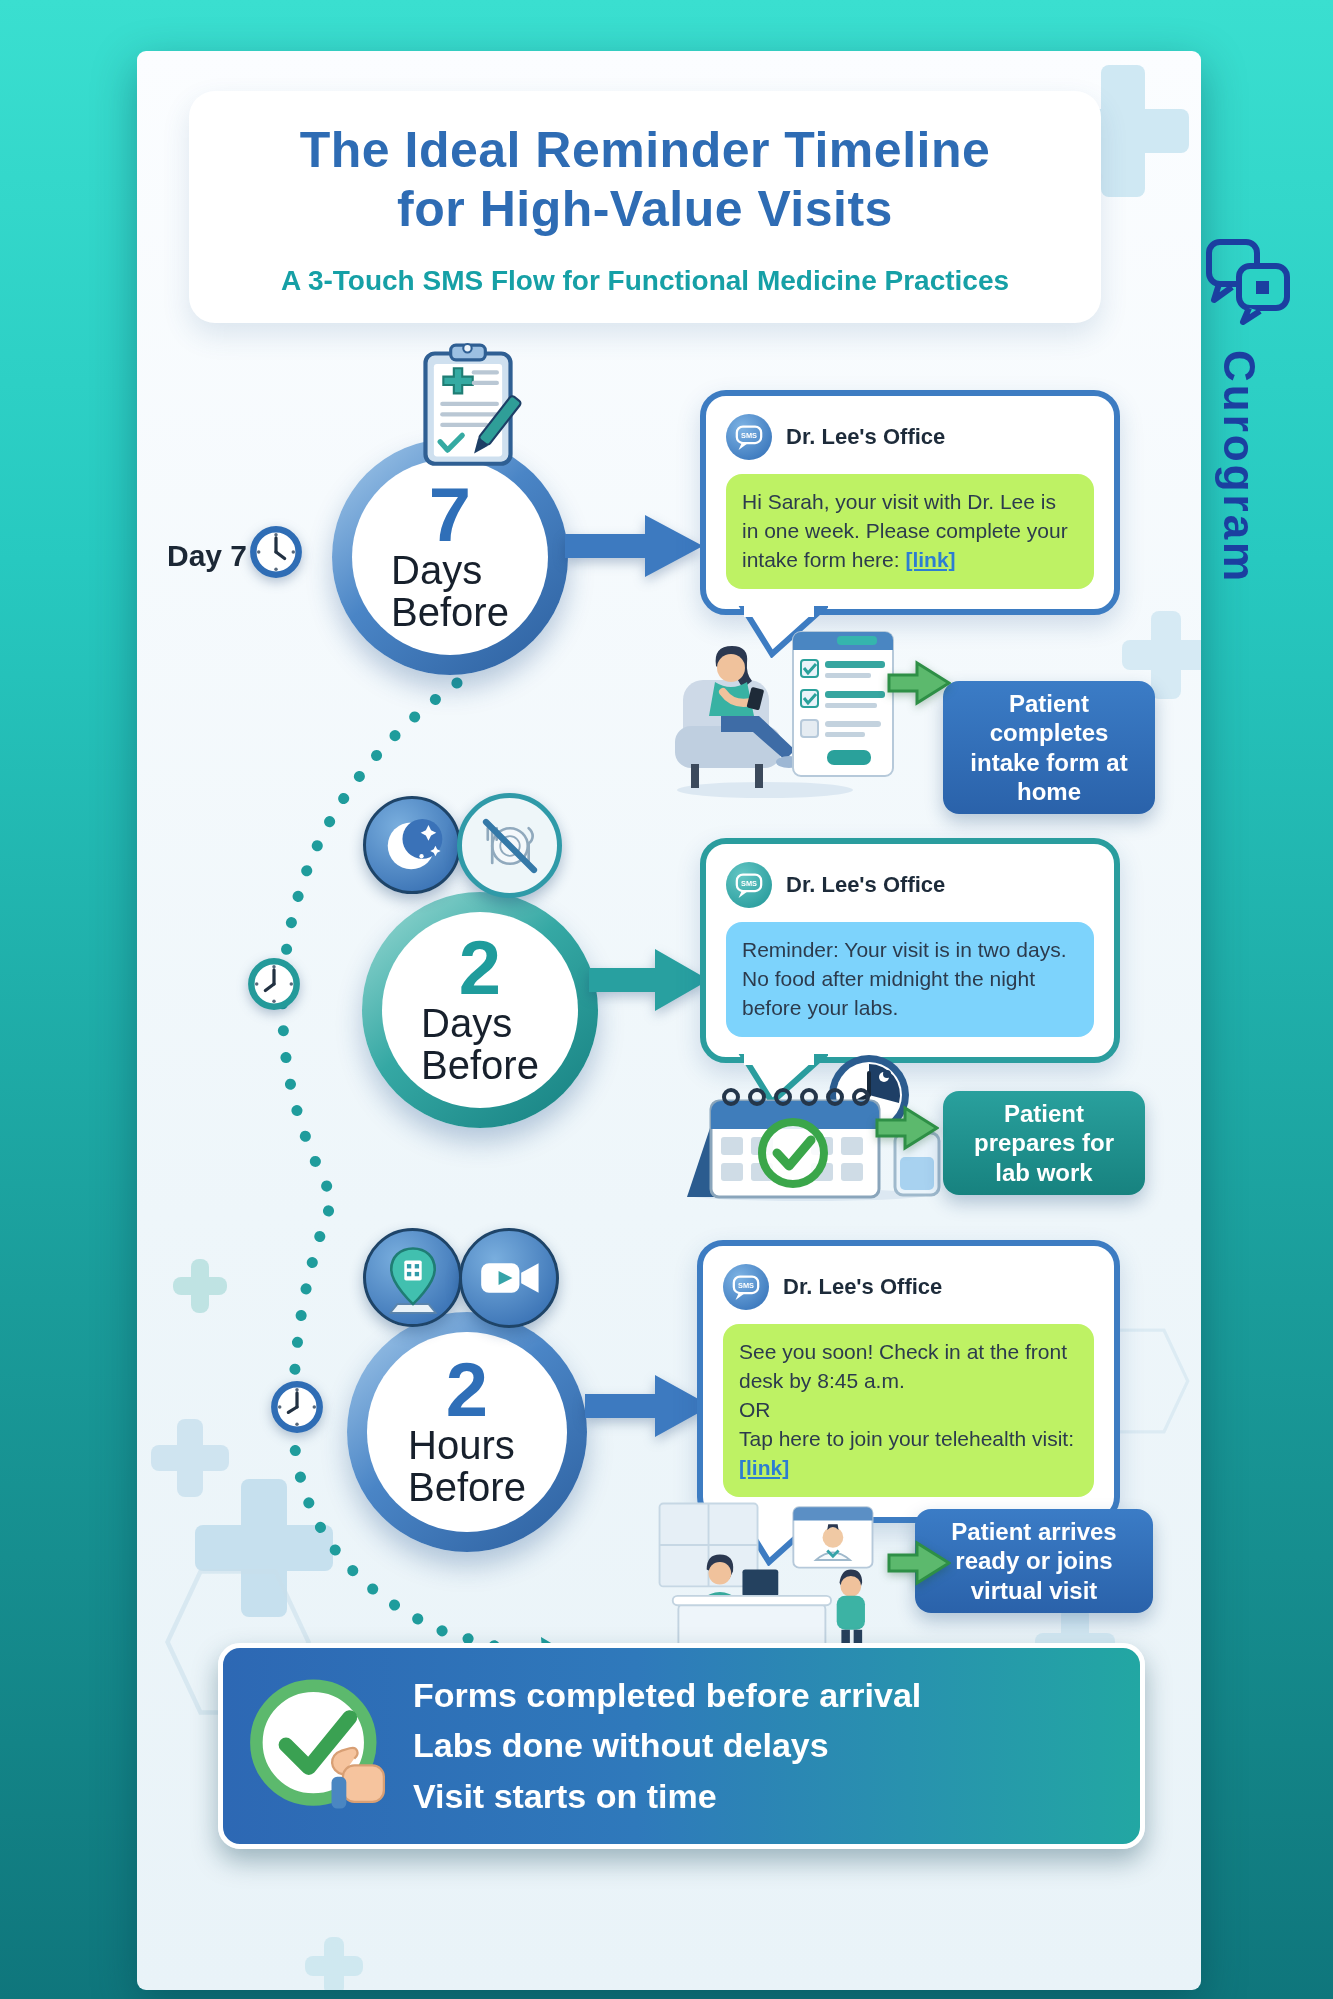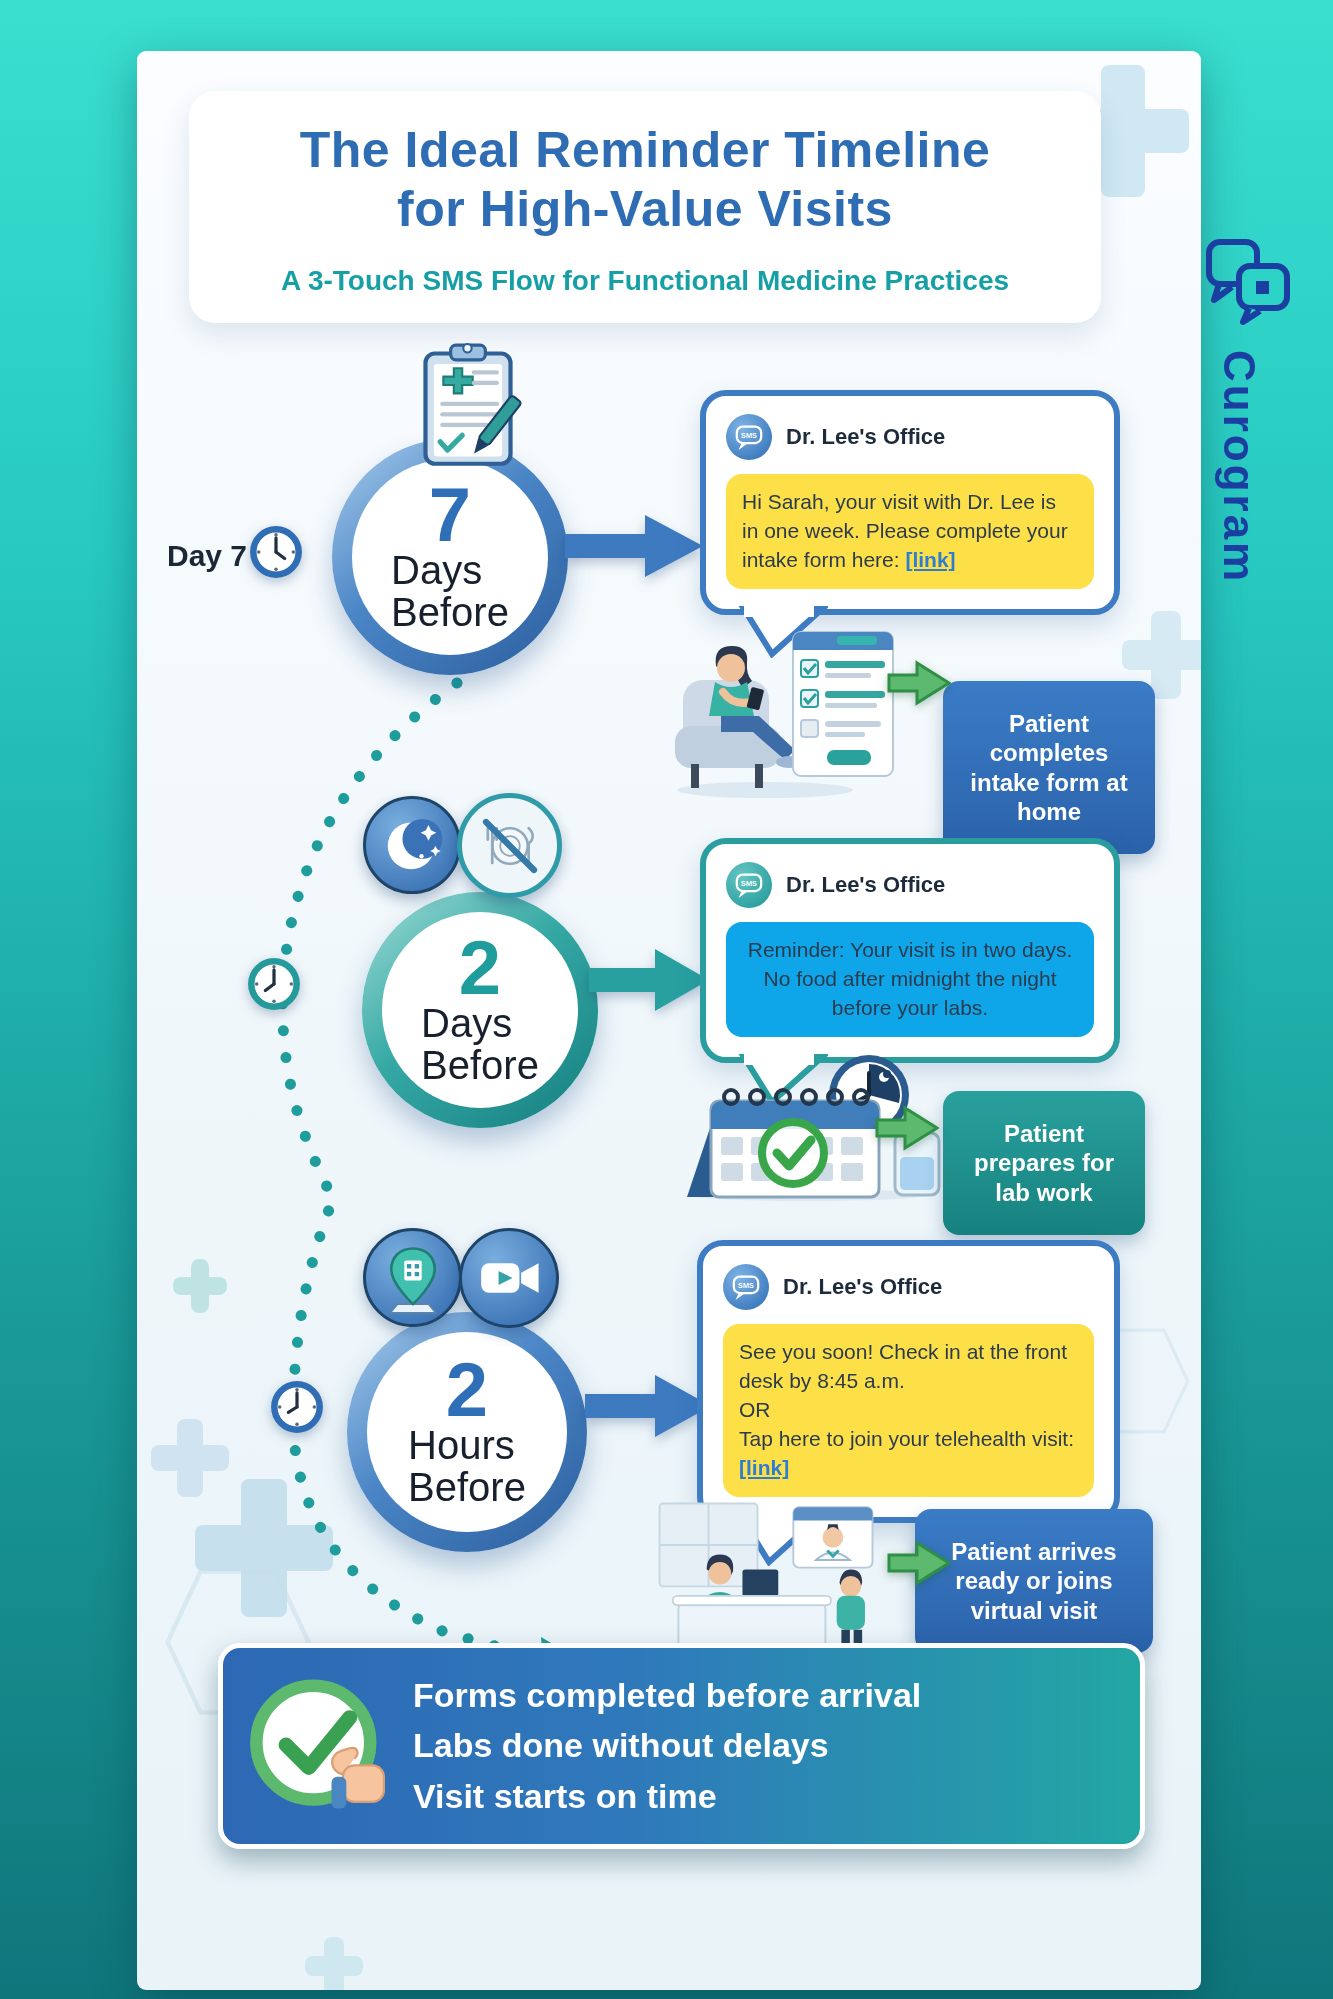--- a/index.html
+++ b/index.html
@@ -51,24 +51,24 @@
   .bubble::after{content:"";position:absolute;bottom:-8px;left:38px;width:70px;height:12px;background:#fff;}
   .tail-svg{position:absolute;bottom:-49px;left:30px;width:92px;height:52px;}
   .b-blue .tail-svg polygon{fill:#fff;stroke:#3d7cc2;stroke-width:6;}
   .b-teal .tail-svg polygon{fill:#fff;stroke:#2a9d9e;stroke-width:6;}
   .sender-row{display:flex;align-items:center;gap:14px;margin-bottom:14px;}
   .avatar{width:46px;height:46px;border-radius:50%;display:flex;align-items:center;justify-content:center;flex:0 0 46px;}
   .avatar.blue{background:radial-gradient(circle at 35% 30%,#7db3e4,#2d6bb4);}
   .avatar.teal{background:radial-gradient(circle at 35% 30%,#63c6c4,#1f9596);}
   .sender{font-size:22px;font-weight:bold;color:#1d2b3a;}
   .msg{border-radius:16px;padding:14px 16px;font-size:21px;line-height:1.38;color:#2c3b4d;}
-  .msg.blue{background:#fde047;} .msg.teal{background:#0ea5e9;text-align:center;}
+  .msg.blue{background:#bef264;} .msg.teal{background:#7dd3fc;}
   .msg a{color:#2d7dd2;text-decoration:underline;font-weight:bold;cursor:pointer;}
   
-  .badge{position:absolute;border-radius:16px;color:#fff;font-weight:bold;font-size:24px;line-height:1.22;display:flex;align-items:center;justify-content:center;text-align:center;padding:28px 12px;z-index:2;box-shadow:0 8px 18px rgba(20,70,120,.28);}
+  .badge{position:absolute;border-radius:16px;color:#fff;font-weight:bold;font-size:24px;line-height:1.22;display:flex;align-items:center;justify-content:center;text-align:center;padding:8px 12px;z-index:2;box-shadow:0 8px 18px rgba(20,70,120,.28);}
   .badge.blue{background:linear-gradient(180deg,#3b7cc6,#2a62aa);}
   .badge.teal{background:linear-gradient(180deg,#29a09d,#17827f);}
   .green-arrow{position:absolute;z-index:3;filter:drop-shadow(0 3px 4px rgba(20,80,40,.3));}
   .illus{position:absolute;z-index:2;}
   
   .banner{
     position:absolute;left:81px;top:1592px;width:917px;height:196px;z-index:2;
     background:linear-gradient(90deg,#2d68b4 0%,#2f79bb 45%,#22a7a3 100%);
     border:5px solid #ffffff;border-radius:22px;box-shadow:0 12px 26px rgba(10,60,80,.35);
   }

